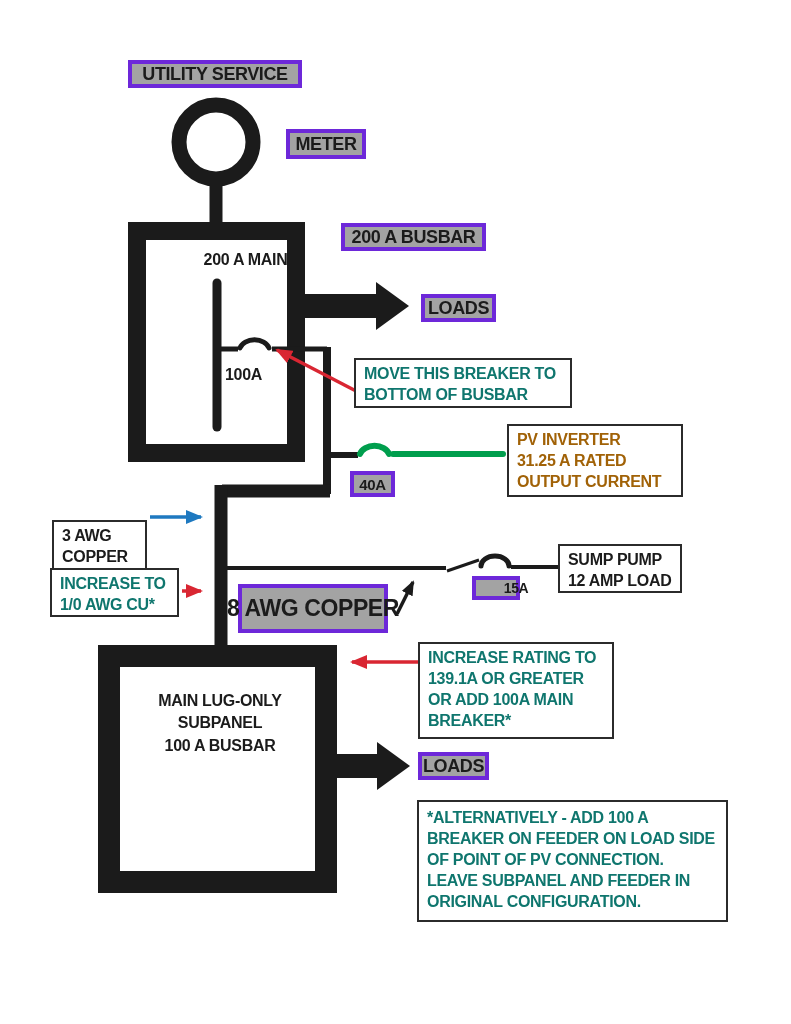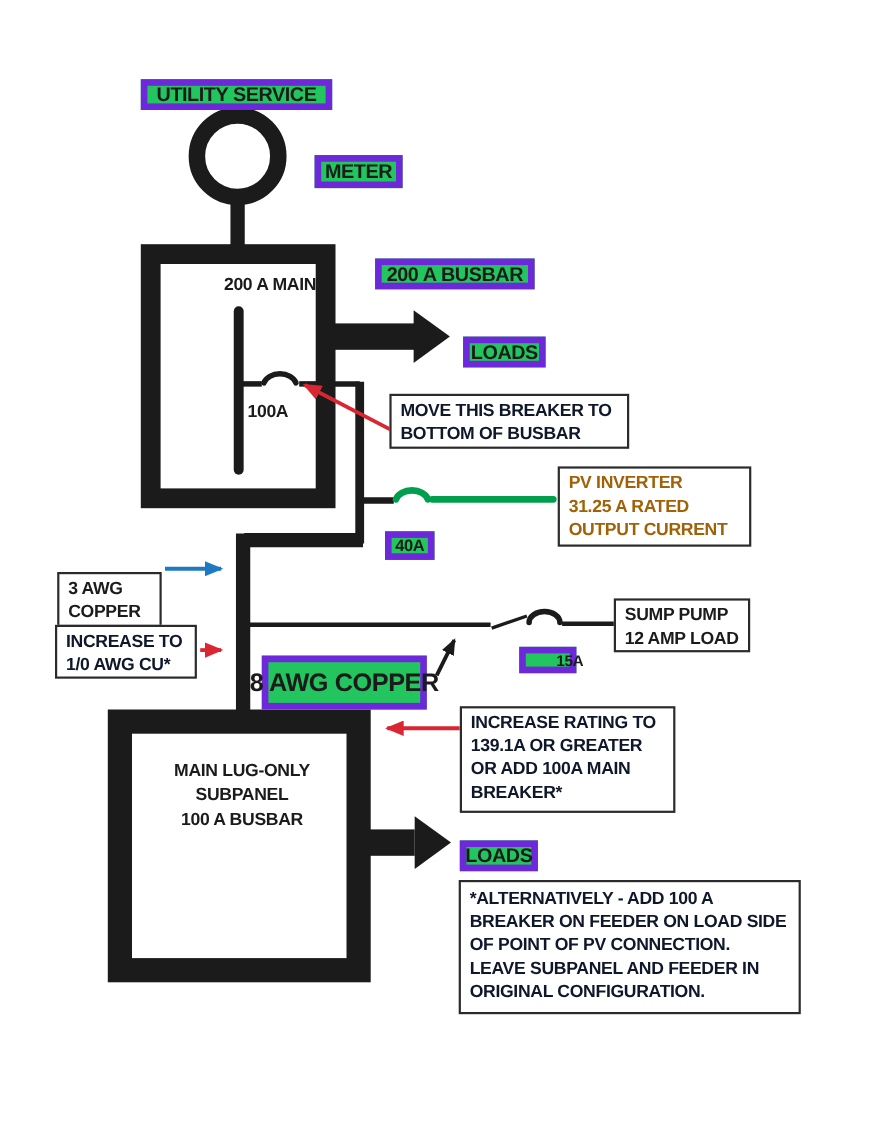--- a/index.html
+++ b/index.html
@@ -4,35 +4,35 @@
 <style>
   html,body{margin:0;padding:0;background:#fff;}
   .stage{
     position:relative;width:791px;height:1024px;background:#ffffff;overflow:hidden;
     font-family:"Liberation Sans",sans-serif;font-weight:bold;color:#1b1b1b;
   }
   .stage svg.wires{position:absolute;left:0;top:0;z-index:1;}
   .lbl{
     position:absolute;z-index:2;box-sizing:border-box;
     display:flex;align-items:center;justify-content:center;
-    border:6px solid #6d28d9;background:#22c55e;
-    font-size:18px;letter-spacing:-0.4px;white-space:nowrap;margin-top:12px;
+    border:4px solid #6d28d9;background:#a3a3a3;
+    font-size:18px;letter-spacing:-0.4px;white-space:nowrap;
   }
   .note{
     position:absolute;z-index:2;box-sizing:border-box;
     border:2px solid #2b2b2b;background:#fff;
     font-size:16px;line-height:1.32;letter-spacing:-0.3px;
     padding:3px 8px;white-space:pre-line;
   }
   .plain{
     position:absolute;z-index:2;white-space:pre-line;
     font-size:16px;line-height:1.4;letter-spacing:-0.3px;
   }
   .center{text-align:center;}
-  .red{color:#0f172a;}
+  .red{color:#0f766e;}
   .green{color:#a16207;}
   .small{font-size:15px;}
 </style>
 </head>
 <body>
 
 <div class="stage">
 
   <svg class="wires" width="791" height="1024" viewBox="0 0 791 1024">
     <defs>

